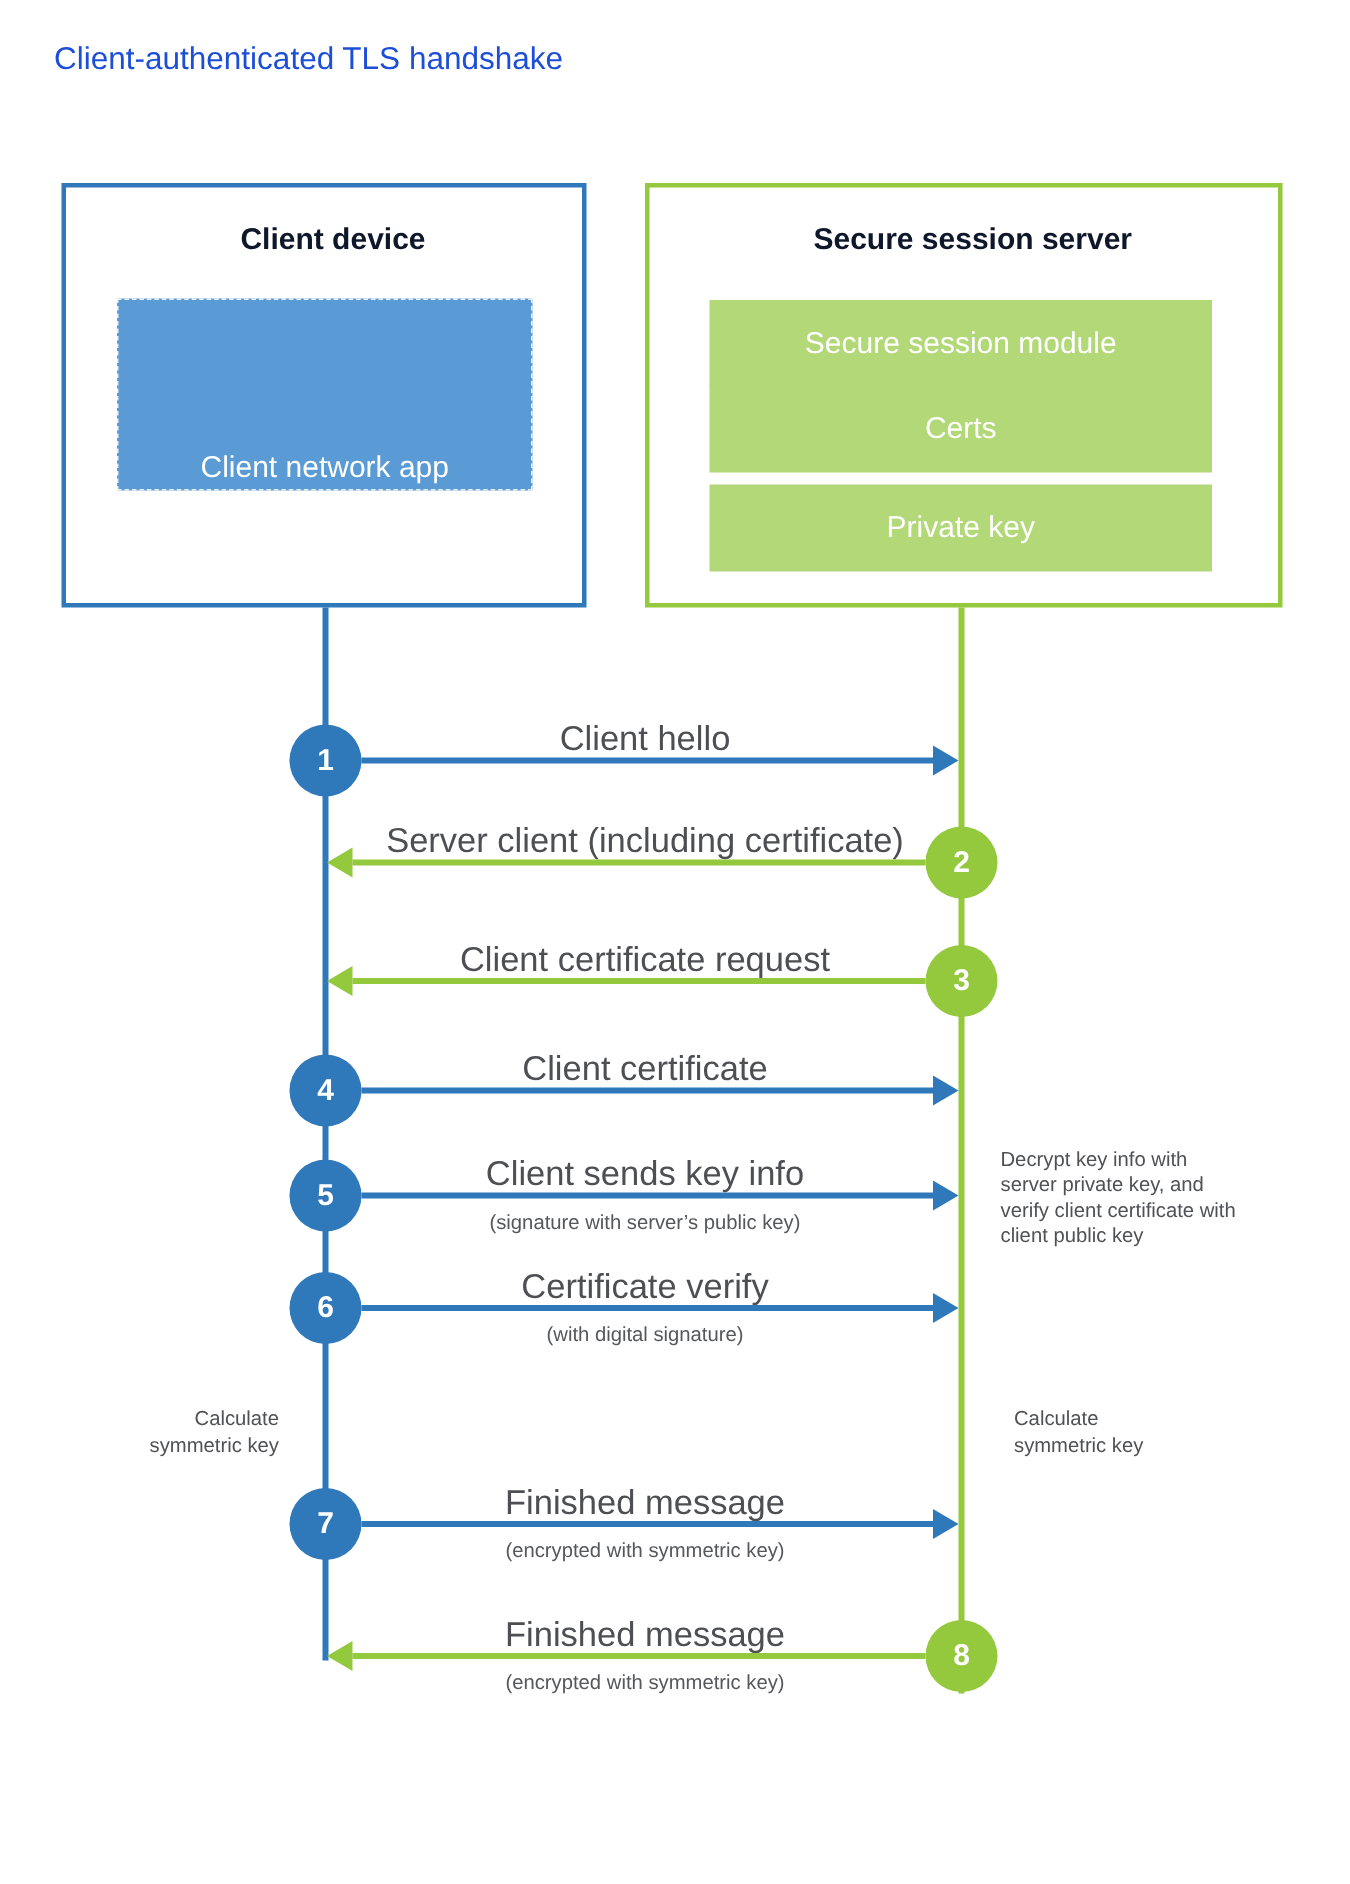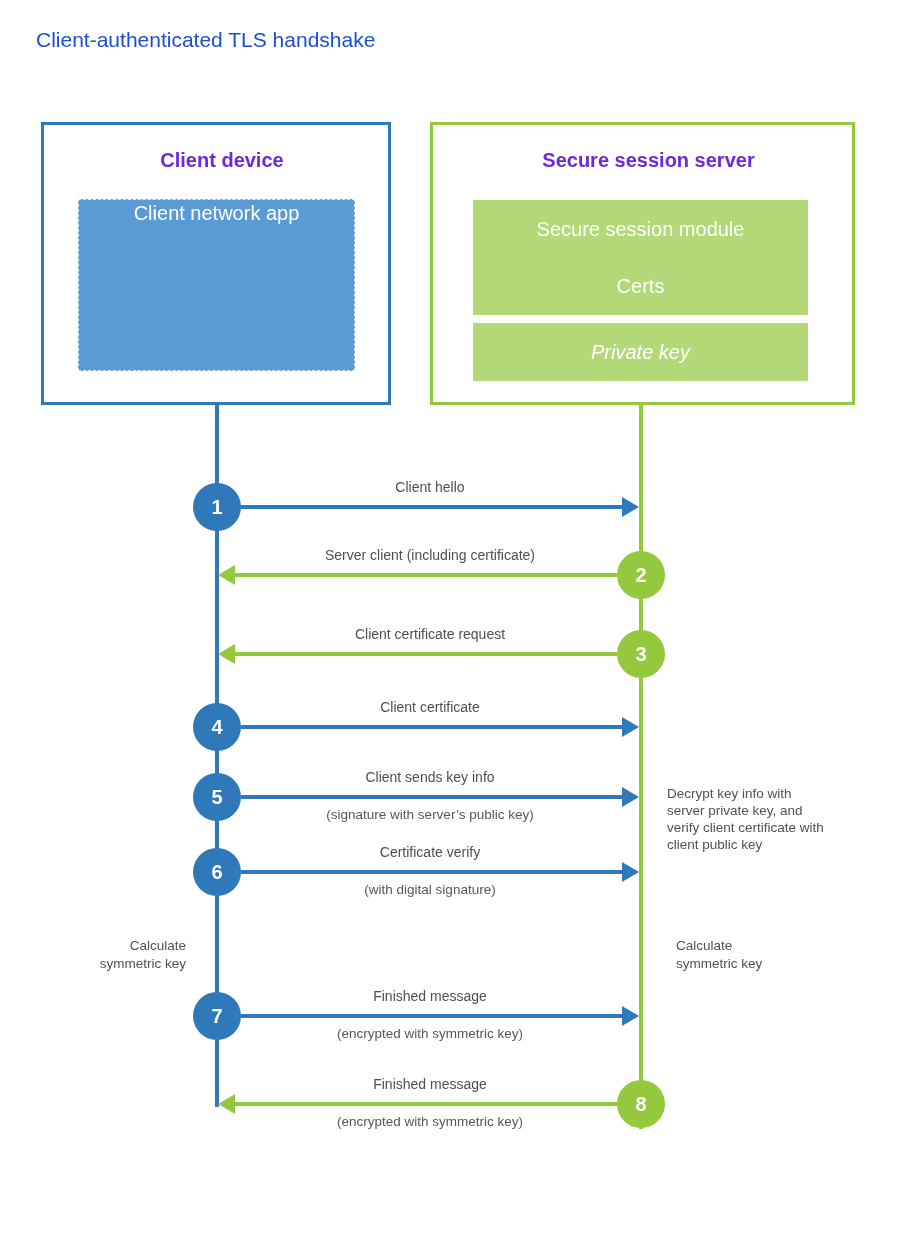--- a/index.html
+++ b/index.html
@@ -13,38 +13,38 @@
     position:absolute; left:36px; top:28px;
     font-size:21px; font-weight:400; color:#1d4ed8;
   }
 
   
   .actor-box { position:absolute; top:122px; height:283px; background:#fff; }
   .client-box { left:41px; width:350px; border:3px solid var(--blue); }
   .server-box { left:430px; width:425px; border:3px solid var(--green); }
   .box-title {
     position:absolute; left:0; right:0; top:24px; text-align:center;
-    font-size:20px; font-weight:bold; color:#6d28d9;padding-left:12px;
+    font-size:20px; font-weight:bold; color:#0f172a;padding-left:12px;
   }
   .app-box {
-    position:absolute; left:34px; top:74px; width:277px; height:172px;
+    position:absolute; left:34px; top:74px; width:277px; height:128px;
     background:var(--blue-light); border:1px dashed rgba(255,255,255,.85);
-    display:flex; align-items:flex-start; justify-content:center;
+    display:flex; align-items:flex-end; justify-content:center;
   }
   .app-box .app-label {
     width:170px; text-align:center; color:#fff; font-size:20px; line-height:27px;
   }
   .module-bar {
     position:absolute; left:40px; width:335px; height:58px;
     background:var(--green-light); color:#fff; font-size:20px;
     display:flex; align-items:center; justify-content:center;
   }
   .module-bar.m0 { top:75px; }
   .module-bar.m1 { top:132px; }
-  .module-bar.m2 { top:198px;font-style:italic; }
+  .module-bar.m2 { top:198px; }
 
   
   .lifeline { position:absolute; width:4px; top:405px; }
   .lifeline-client { left:215px; height:702px; background:var(--blue); }
   .lifeline-server { left:639px; height:724px; background:var(--green); }
 
   
   .step { position:absolute; left:0; top:0; width:900px; height:0; }
   .step .circle {
     position:absolute; top:calc(var(--y) - 24px); width:48px; height:48px;
@@ -55,30 +55,30 @@
   .step.green .circle { left:617px; background:var(--green); }
   .step .bar  { position:absolute; top:calc(var(--y) - 2px); height:4px; }
   .step.blue  .bar { left:241px; width:382px; background:var(--blue); }
   .step.green .bar { left:235px; width:382px; background:var(--green); }
   .step .head { position:absolute; width:0; height:0; top:calc(var(--y) - 10px);
                 border-top:10px solid transparent; border-bottom:10px solid transparent; }
   .step.blue  .head { left:622px; border-left:17px solid var(--blue); }
   .step.green .head { left:218px; border-right:17px solid var(--green); }
   .step .label {
     position:absolute; top:calc(var(--y) - 28px); left:221px; width:418px;
-    text-align:center; font-size:14px; color:#4d4f52;
+    text-align:center; font-size:23px; color:#4d4f52;
   }
   .step .sublabel {
     position:absolute; top:calc(var(--y) + 10px); left:221px; width:418px;
     text-align:center; font-size:13.5px; color:#55575a;
   }
 
   
   .note { position:absolute; font-size:13.5px; color:#4f5154; line-height:17px; }
-  .note-decrypt    { left:667px; top:764px; width:158px;margin-top:21px; }
+  .note-decrypt    { left:667px; top:764px; width:158px; }
   .note-calc-left  { left:70px;  top:937px; width:116px; text-align:right; line-height:18px; }
   .note-calc-right { left:676px; top:937px; width:116px; text-align:left;  line-height:18px; }
 </style>
 </head>
 <body>
 
 <div class="canvas">
 
   <div class="page-title">Client-authenticated TLS handshake</div>
 

